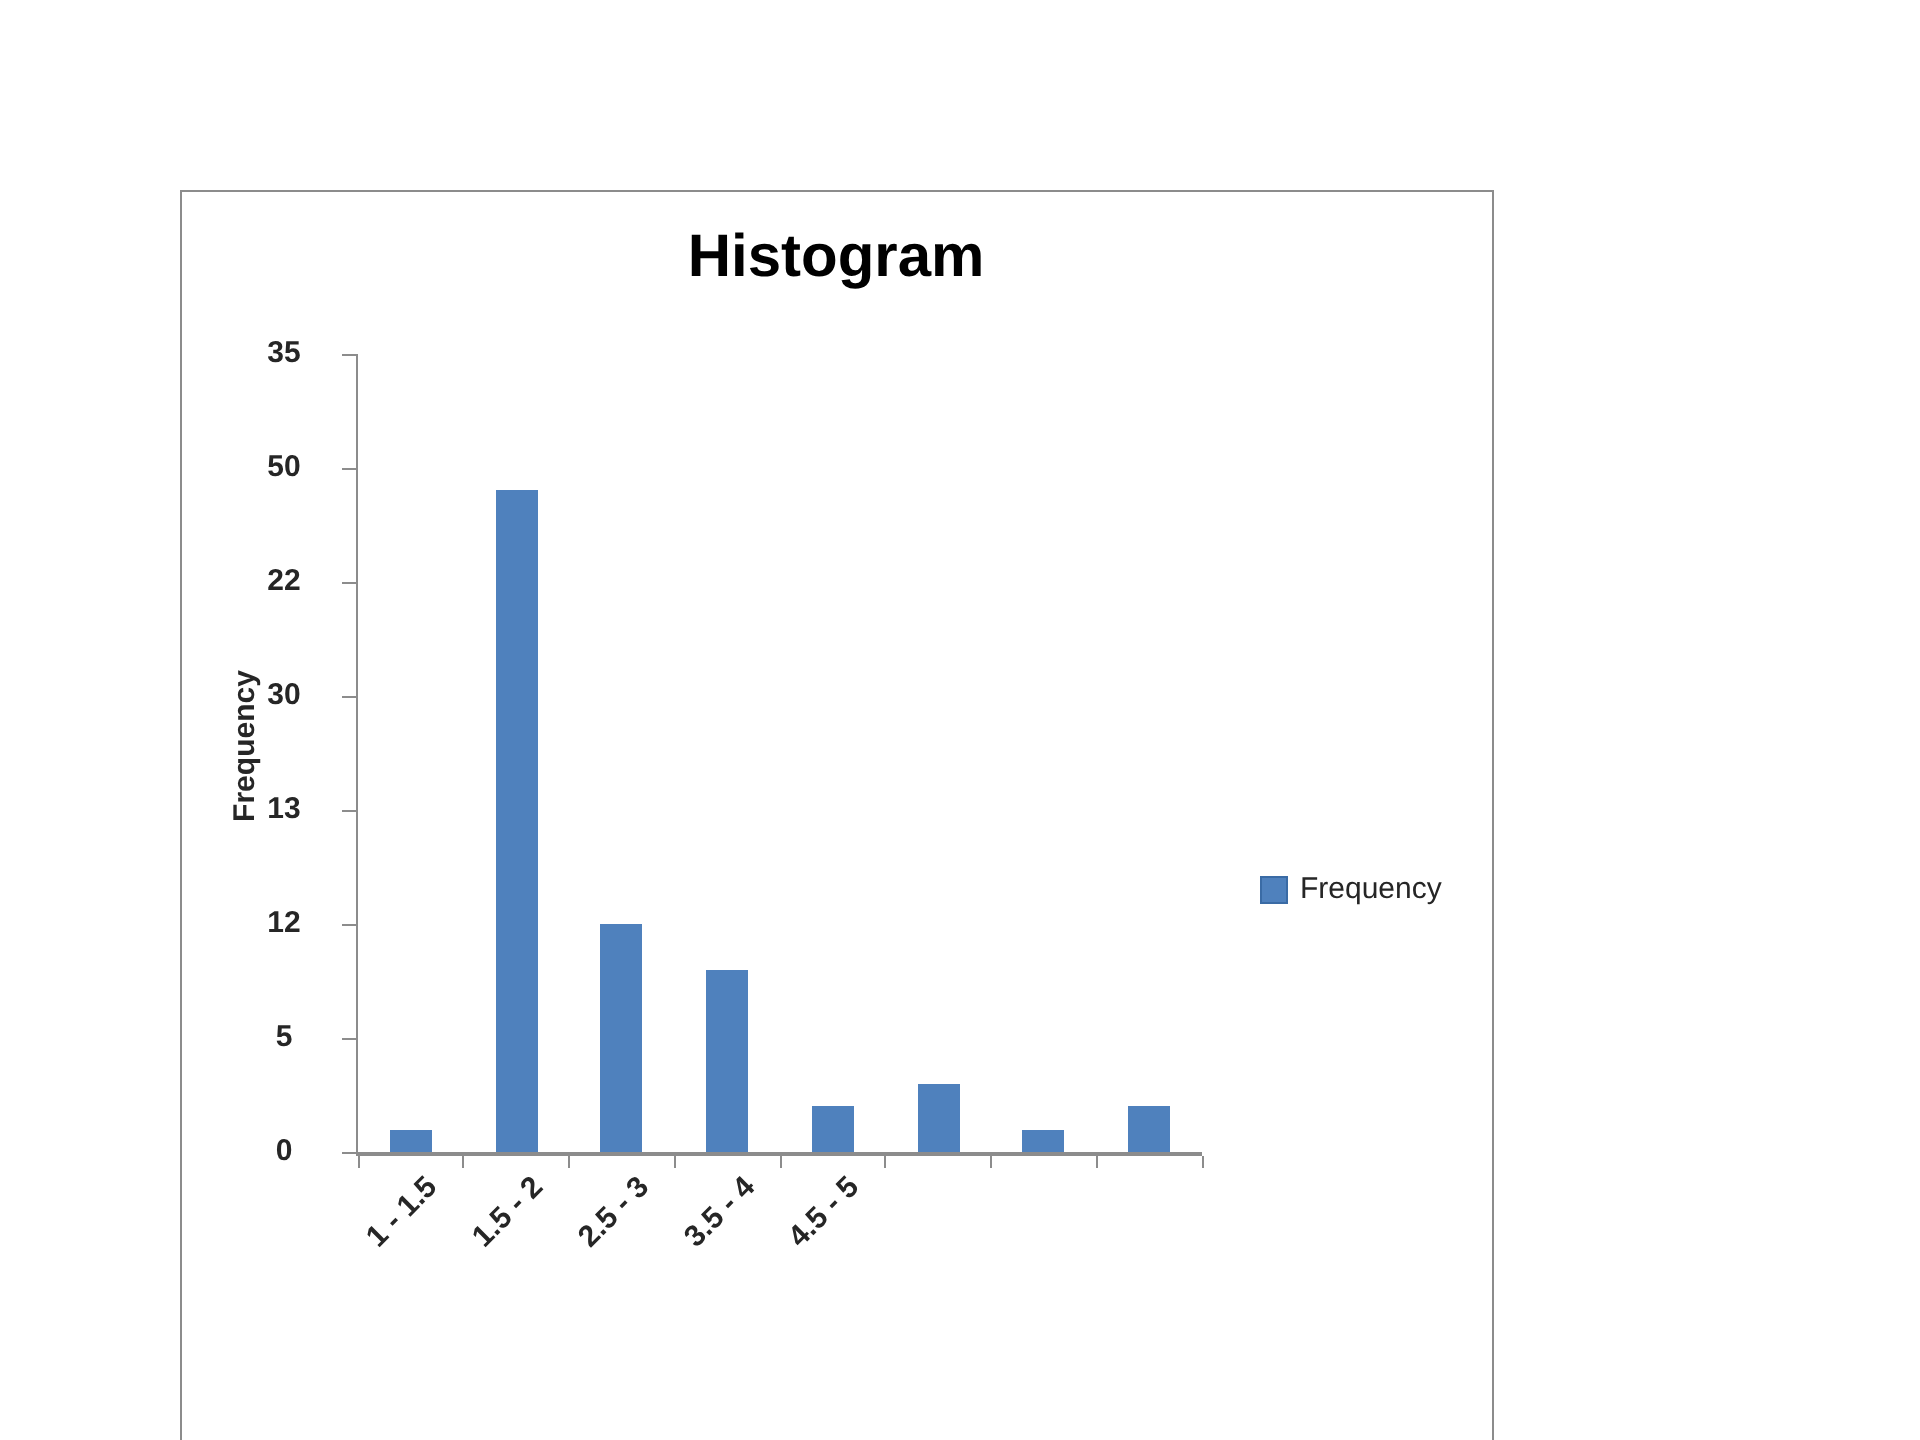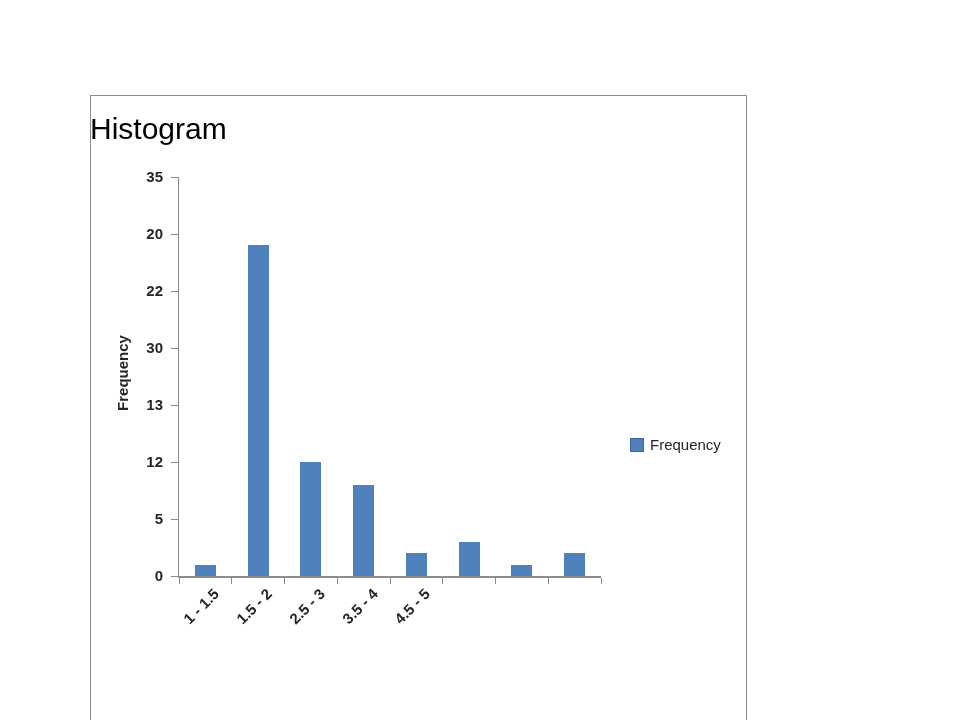--- a/index.html
+++ b/index.html
@@ -14,33 +14,33 @@
   .stage{
     position:relative;width:960px;height:720px;background:#ffffff;
     overflow:hidden;font-family:"Liberation Sans","DejaVu Sans",sans-serif;
   }
   .chart-frame{
     position:absolute;left:90px;top:95px;width:655px;height:660px;
     background:#ffffff;border:1.5px solid var(--frame);
   }
   .chart-title{
     position:absolute;left:90px;top:112px;width:656px;
-    text-align:left;font-size:30px;font-weight:normal;color:var(--title-ink);
+    text-align:center;font-size:30px;font-weight:bold;color:var(--title-ink);
     letter-spacing:0px;
   }
   .plot-area{
     position:absolute;left:178px;top:177px;width:422px;height:399px;
     border-left:1px solid var(--axis);
     border-bottom:2px solid var(--axis);
   }
   .bar{
     position:absolute;bottom:0;width:21px;background:var(--bar);
   }
   .ytick-label{
-    position:absolute;left:-58px;width:42px;text-align:right;
+    position:absolute;left:-58px;width:42px;text-align:center;
     font-size:15px;font-weight:bold;color:var(--ink);line-height:18px;
   }
   .ytick-mark{
     position:absolute;left:-8px;width:7px;height:1px;background:var(--axis);
   }
   .xtick-mark{
     position:absolute;top:401px;width:1px;height:6px;background:var(--axis);
   }
   .xcat-label{
     position:absolute;top:408px;white-space:nowrap;
@@ -78,21 +78,21 @@
       <div class="ytick-label" style="top: 333px;">5</div>
       <div class="ytick-mark" style="top: 341.5px;"></div>
       <div class="ytick-label" style="top: 276px;">12</div>
       <div class="ytick-mark" style="top: 284.5px;"></div>
       <div class="ytick-label" style="top: 219px;">13</div>
       <div class="ytick-mark" style="top: 227.5px;"></div>
       <div class="ytick-label" style="top: 162px;">30</div>
       <div class="ytick-mark" style="top: 170.5px;"></div>
       <div class="ytick-label" style="top: 105px;">22</div>
       <div class="ytick-mark" style="top: 113.5px;"></div>
-      <div class="ytick-label" style="top: 48px;">20</div>
+      <div class="ytick-label" style="top: 48px;">50</div>
       <div class="ytick-mark" style="top: 56.5px;"></div>
       <div class="ytick-label" style="top: -9px;">35</div>
       <div class="ytick-mark" style="top: -0.5px;"></div>
       <div class="xtick-mark" style="left: -0.5px;"></div>
       <div class="xtick-mark" style="left: 52.25px;"></div>
       <div class="xtick-mark" style="left: 105px;"></div>
       <div class="xtick-mark" style="left: 157.75px;"></div>
       <div class="xtick-mark" style="left: 210.5px;"></div>
       <div class="xtick-mark" style="left: 263.25px;"></div>
       <div class="xtick-mark" style="left: 316px;"></div>

